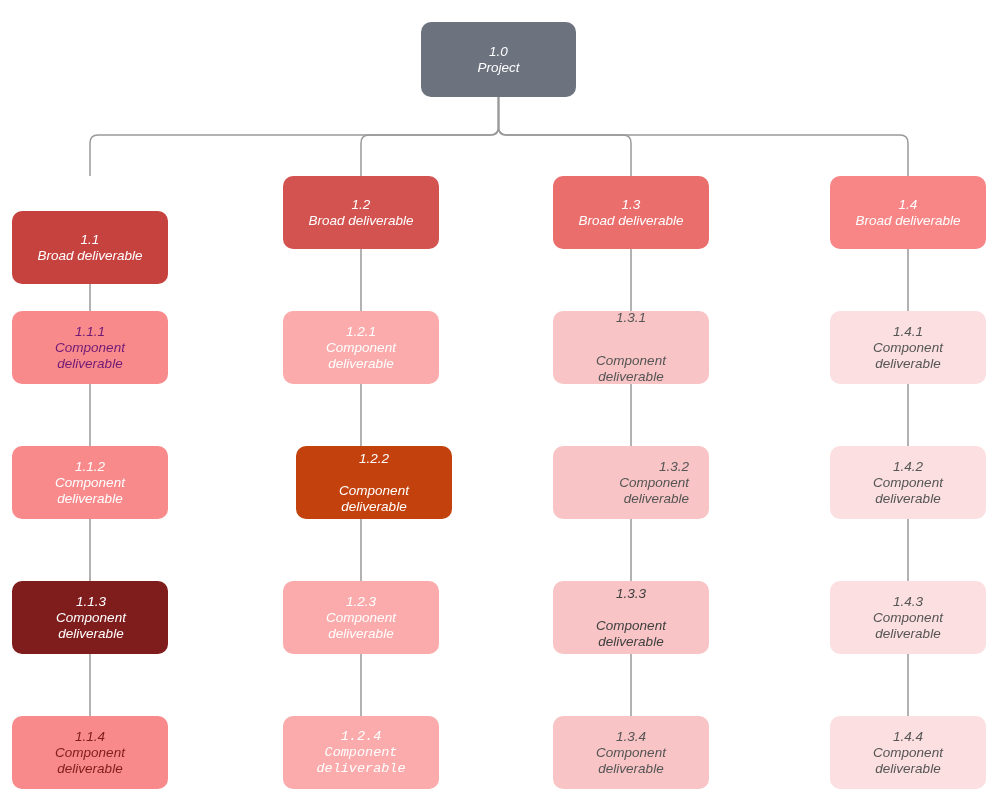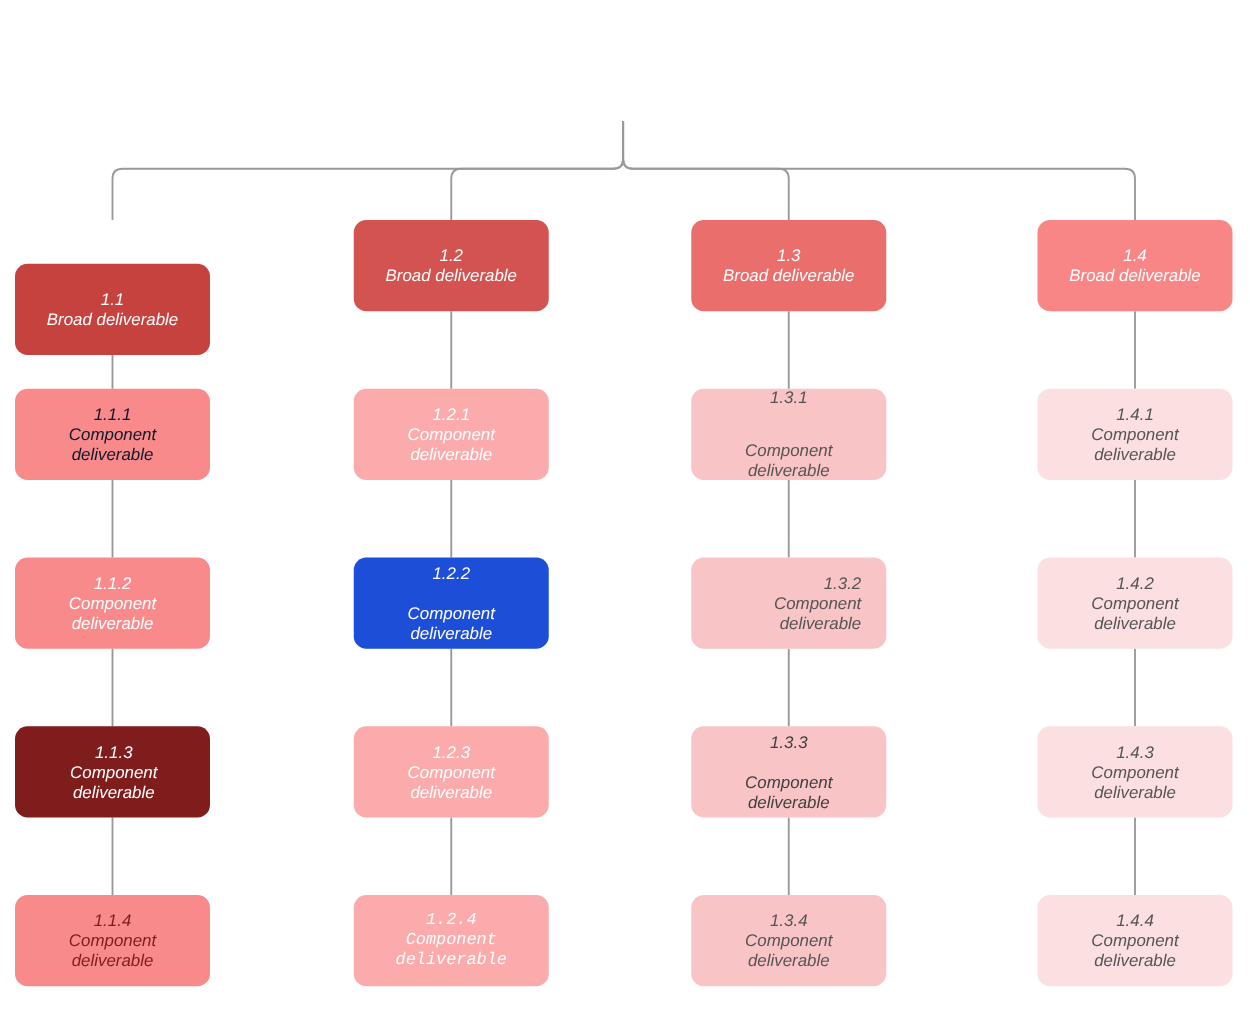--- a/index.html
+++ b/index.html
@@ -65,26 +65,30 @@
 
     <path d="M90 249 L90 311 M90 384 L90 446 M90 519 L90 581 M90 654 L90 716"></path>
 
     <path d="M361 249 L361 311 M361 384 L361 446 M361 519 L361 581 M361 654 L361 716"></path>
 
     <path d="M631 249 L631 311 M631 384 L631 446 M631 519 L631 581 M631 654 L631 716"></path>
 
     <path d="M908 249 L908 311 M908 384 L908 446 M908 519 L908 581 M908 654 L908 716"></path>
   </svg>
 
+  <div class="node node--root" style="left: 421px; top: 22px; background-color: rgb(108, 115, 126); color: rgb(255, 255, 255);">
+    <div class="node-id">1.0</div>
+    <div class="node-label">Project</div>
+  </div>
 
   <div class="node" style="left: 12px; top: 176px; background-color: rgb(197, 66, 63); color: rgb(255, 255, 255); margin-top: 35px;">
     <div class="node-id">1.1</div>
     <div class="node-label">Broad deliverable</div>
   </div>
-  <div class="node" style="left: 12px; top: 311px; background-color: rgb(249, 138, 139); color: #0f172a;">
+  <div class="node" style="left: 12px; top: 311px; background-color: rgb(249, 138, 139); color: #701a75;">
     <div class="node-id">1.1.1</div>
     <div class="node-label">Component deliverable</div>
   </div>
   <div class="node" style="left: 12px; top: 446px; background-color: rgb(249, 138, 139); color: rgb(255, 255, 255);">
     <div class="node-id">1.1.2</div>
     <div class="node-label">Component deliverable</div>
   </div>
   <div class="node" style="left: 12px; top: 581px; background-color: #7f1d1d; color: rgb(255, 255, 255); padding-left: 22px;">
     <div class="node-id">1.1.3</div>
     <div class="node-label">Component deliverable</div>
@@ -95,21 +99,21 @@
   </div>
 
   <div class="node" style="left: 283px; top: 176px; background-color: rgb(210, 83, 80); color: rgb(255, 255, 255);">
     <div class="node-id">1.2</div>
     <div class="node-label">Broad deliverable</div>
   </div>
   <div class="node" style="left: 283px; top: 311px; background-color: rgb(251, 171, 171); color: rgb(255, 255, 255);">
     <div class="node-id">1.2.1</div>
     <div class="node-label">Component deliverable</div>
   </div>
-  <div class="node" style="left: 283px; top: 446px; background-color: #1d4ed8; color: rgb(255, 255, 255); gap: 16px;">
+  <div class="node" style="left: 296px; top: 446px; background-color: #c2410c; color: rgb(255, 255, 255); gap: 16px;">
     <div class="node-id">1.2.2</div>
     <div class="node-label">Component deliverable</div>
   </div>
   <div class="node" style="left: 283px; top: 581px; background-color: rgb(251, 171, 171); color: rgb(255, 255, 255);">
     <div class="node-id">1.2.3</div>
     <div class="node-label">Component deliverable</div>
   </div>
   <div class="node" style="left: 283px; top: 716px; background-color: rgb(251, 171, 171); color: rgb(255, 255, 255); font-family: Liberation Mono, monospace;">
     <div class="node-id">1.2.4</div>
     <div class="node-label">Component deliverable</div>

